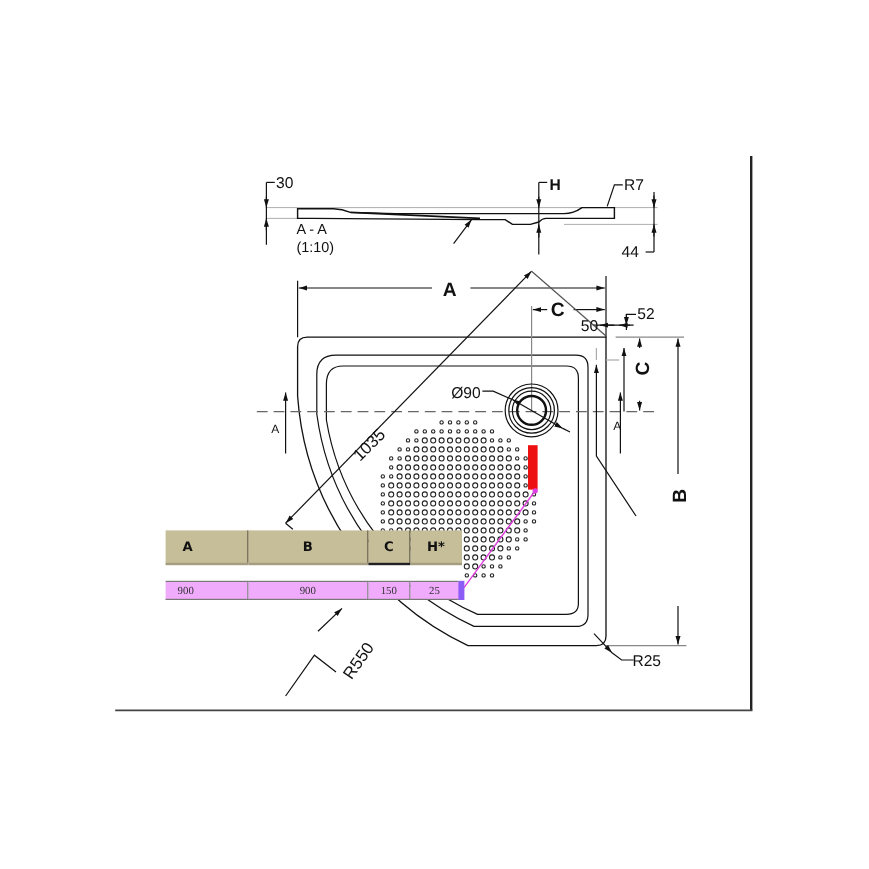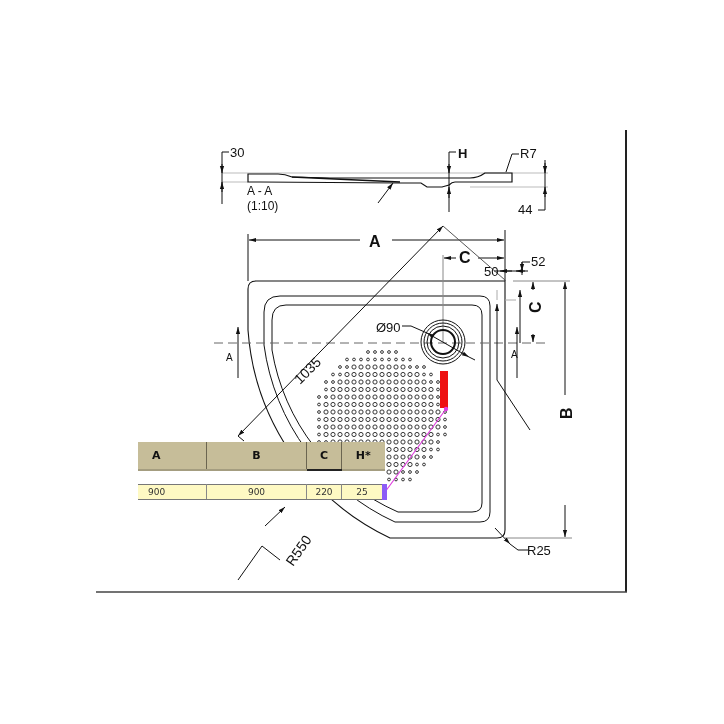--- a/index.html
+++ b/index.html
@@ -7,21 +7,21 @@
          font-family: "Liberation Sans", sans-serif; }
   #drawing { position: absolute; left: 0; top: 0; width: 724px; height: 724px; }
   svg text { font-family: "Liberation Sans", sans-serif; fill: #111; }
   .spec-table { position: absolute; left: 138px; top: 442px; border-collapse: collapse;
                 font-family: "DejaVu Sans", sans-serif; background: transparent; }
   .spec-table th { background: #c6bd99; height: 27px; font-size: 11px; font-weight: bold;
                    color: #111; padding: 0; border-right: 1px solid #6b6550; border-bottom: 2px solid #a49d80; }
   .spec-table th:last-child { border-right: none; }
   .spec-table td.gap { height: 13px; background: #fff; padding: 0; border: none; }
   .spec-table td.val { height: 14px; font-size: 9px; color: #333; text-align: center; padding: 0;
-                       border-top: 1px solid #777; border-bottom: 1px solid #777; border-right: 1px solid #888; background: #fef9c3; }
+                       border-top: 1px solid #777; border-bottom: 1px solid #777; border-right: 1px solid #888; background: #f0abfc; font-family: Liberation Serif, serif; }
   .spec-table td.val:last-child { border-right: 5px solid #8b5cf6; }
   .spec-table th.c-a, .spec-table td.c-a { width: 54px; text-align: left; padding-left: 14px; }
   .spec-table td.c-a { padding-left: 10px; }
   .spec-table .c-b { width: 99px; }
   .spec-table .c-c { width: 34px; }
   .spec-table th.c-c { border-bottom: 2px solid #222; }
   .spec-table .c-h { width: 40px; }
 </style>
 </head>
 <body>
@@ -448,17 +448,17 @@
       <th class="c-h">H*</th>
     </tr>
   </thead>
   <tbody>
     <tr>
       <td class="gap" colspan="4"></td>
     </tr>
     <tr>
       <td class="val c-a">900</td>
       <td class="val c-b">900</td>
-      <td class="val c-c">220</td>
+      <td class="val c-c">150</td>
       <td class="val c-h">25</td>
     </tr>
   </tbody>
 </table>
 
 </body></html>

